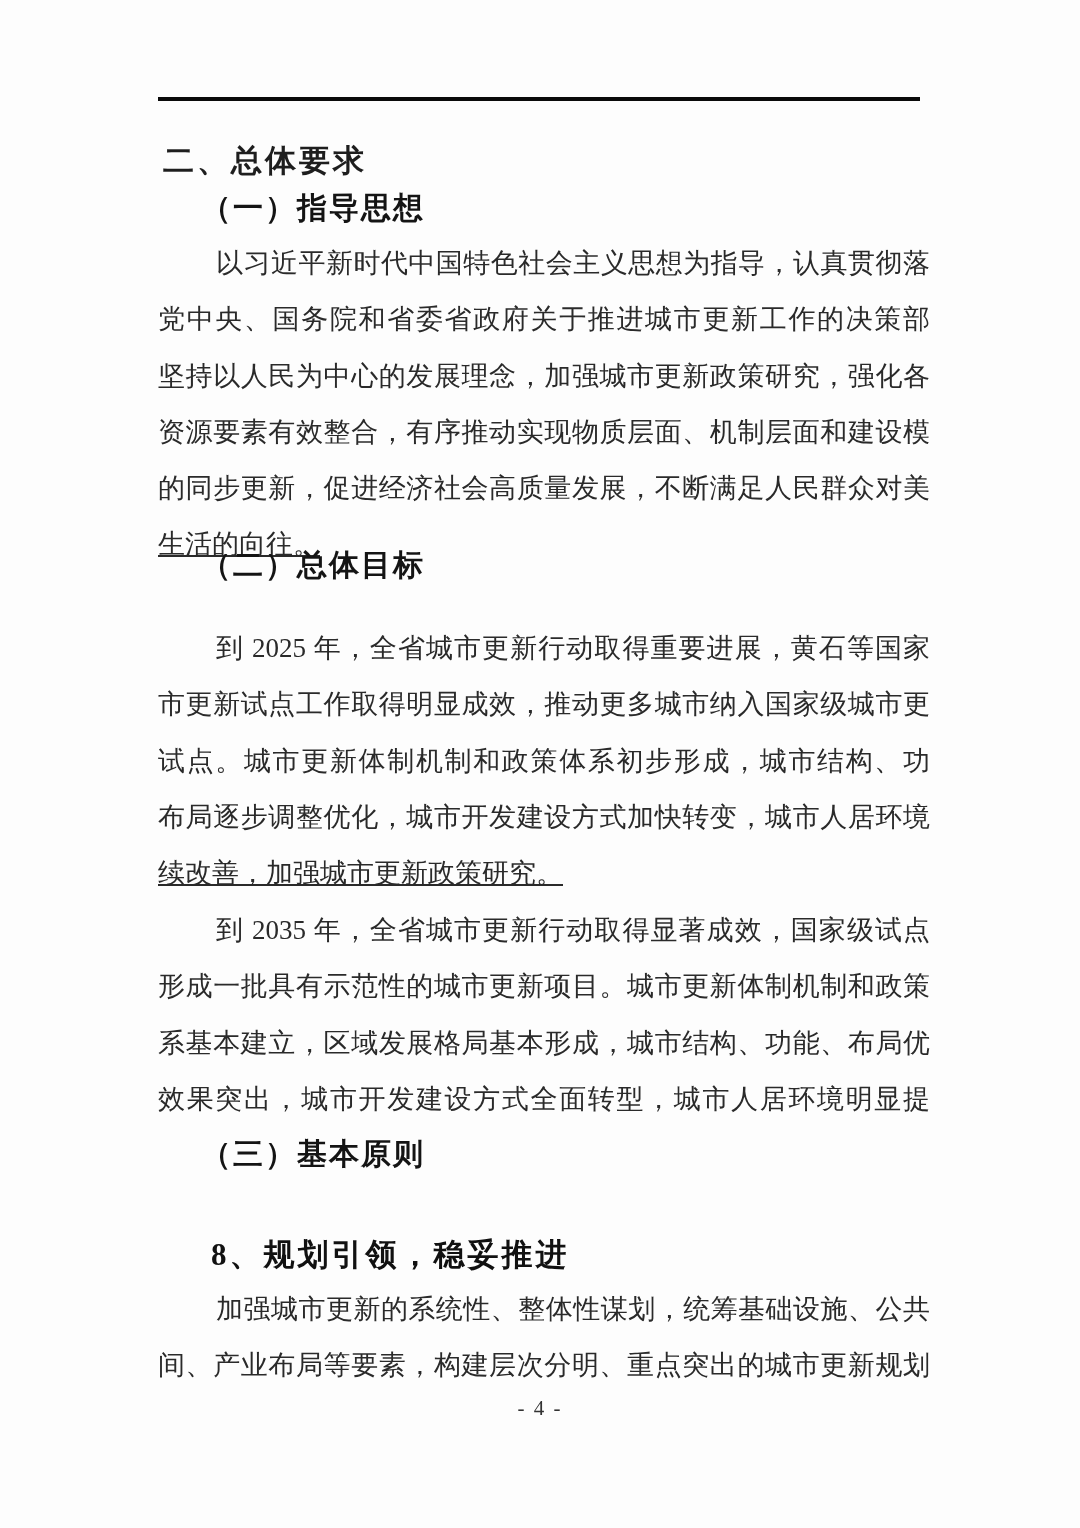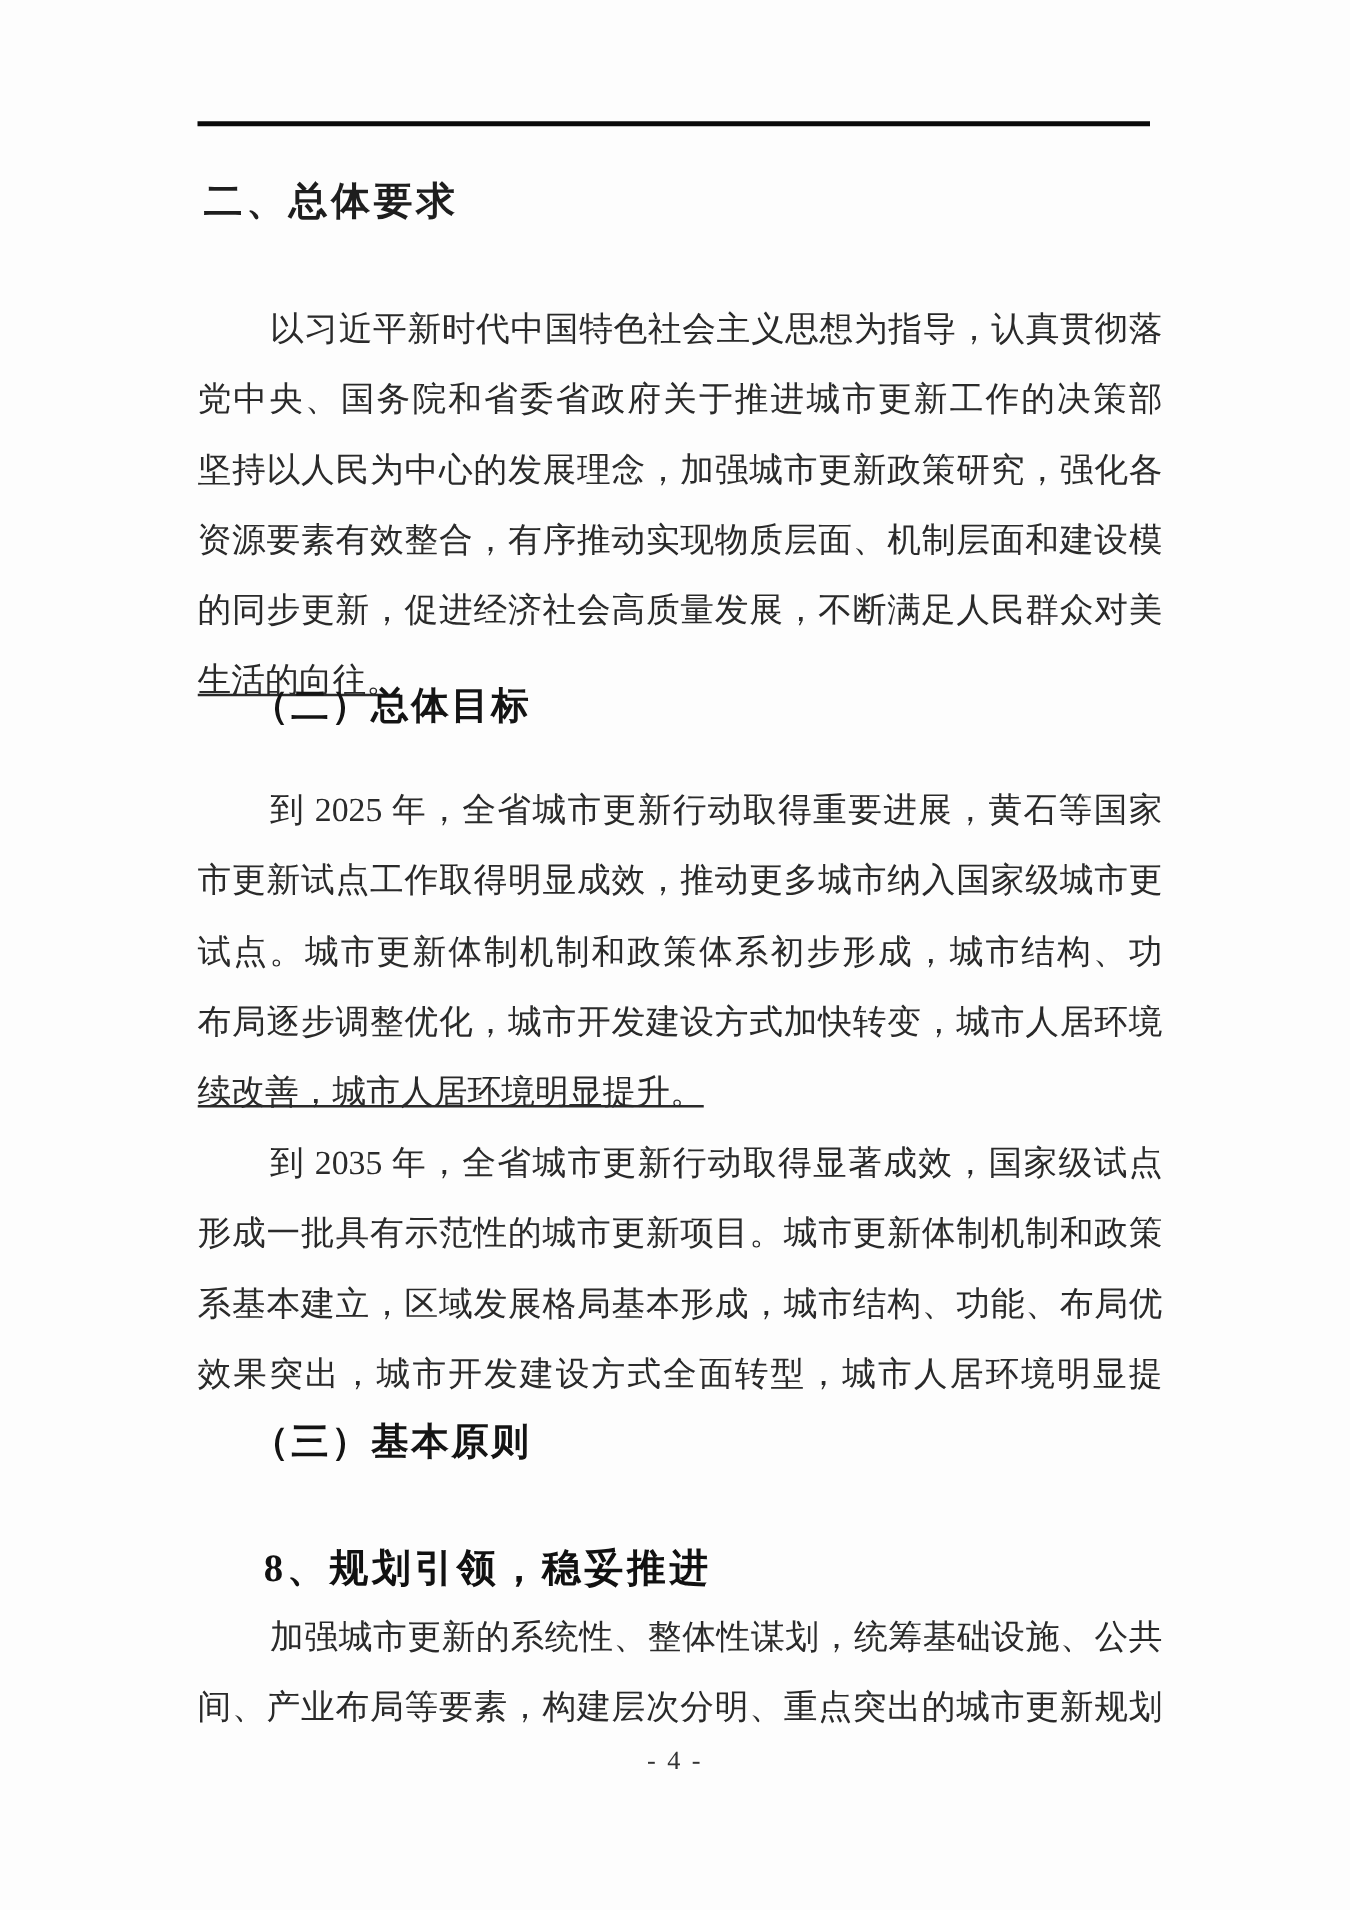--- a/index.html
+++ b/index.html
@@ -89,38 +89,39 @@
 </style>
 </head>
 <body>
 
 <div class="page">
 
   <div class="rule"></div>
 
   <div class="h-chapter">二、总体要求</div>
 
+  <div class="h-sub" style="top:191px">（一）指导思想</div>
 
   <div class="para" style="top:235px">
     <div class="line indent">以习近平新时代中国特色社会主义思想为指导，认真贯彻落实</div>
     <div class="line">党中央、国务院和省委省政府关于推进城市更新工作的决策部署，</div>
     <div class="line">坚持以人民为中心的发展理念，加强城市更新政策研究，强化各类</div>
     <div class="line">资源要素有效整合，有序推动实现物质层面、机制层面和建设模式</div>
     <div class="line">的同步更新，促进经济社会高质量发展，不断满足人民群众对美好</div>
     <div class="line short">生活的向往。</div>
   </div>
 
   <div class="h-sub" style="top:548px">（二）总体目标</div>
 
   <div class="para" style="top:620px">
     <div class="line indent">到 2025 年，全省城市更新行动取得重要进展，黄石等国家级城</div>
     <div class="line">市更新试点工作取得明显成效，推动更多城市纳入国家级城市更新</div>
     <div class="line">试点。城市更新体制机制和政策体系初步形成，城市结构、功能、</div>
     <div class="line">布局逐步调整优化，城市开发建设方式加快转变，城市人居环境持</div>
-    <div class="line short">续改善，城市人居环境明显提升。</div>
+    <div class="line short">续改善，加强城市更新政策研究。</div>
   </div>
 
   <div class="para" style="top:902px">
     <div class="line indent">到 2035 年，全省城市更新行动取得显著成效，国家级试点城市</div>
     <div class="line">形成一批具有示范性的城市更新项目。城市更新体制机制和政策体</div>
     <div class="line">系基本建立，区域发展格局基本形成，城市结构、功能、布局优化</div>
     <div class="line">效果突出，城市开发建设方式全面转型，城市人居环境明显提升，</div>
   </div>
 
   <div class="h-sub" style="top:1137px">（三）基本原则</div>

